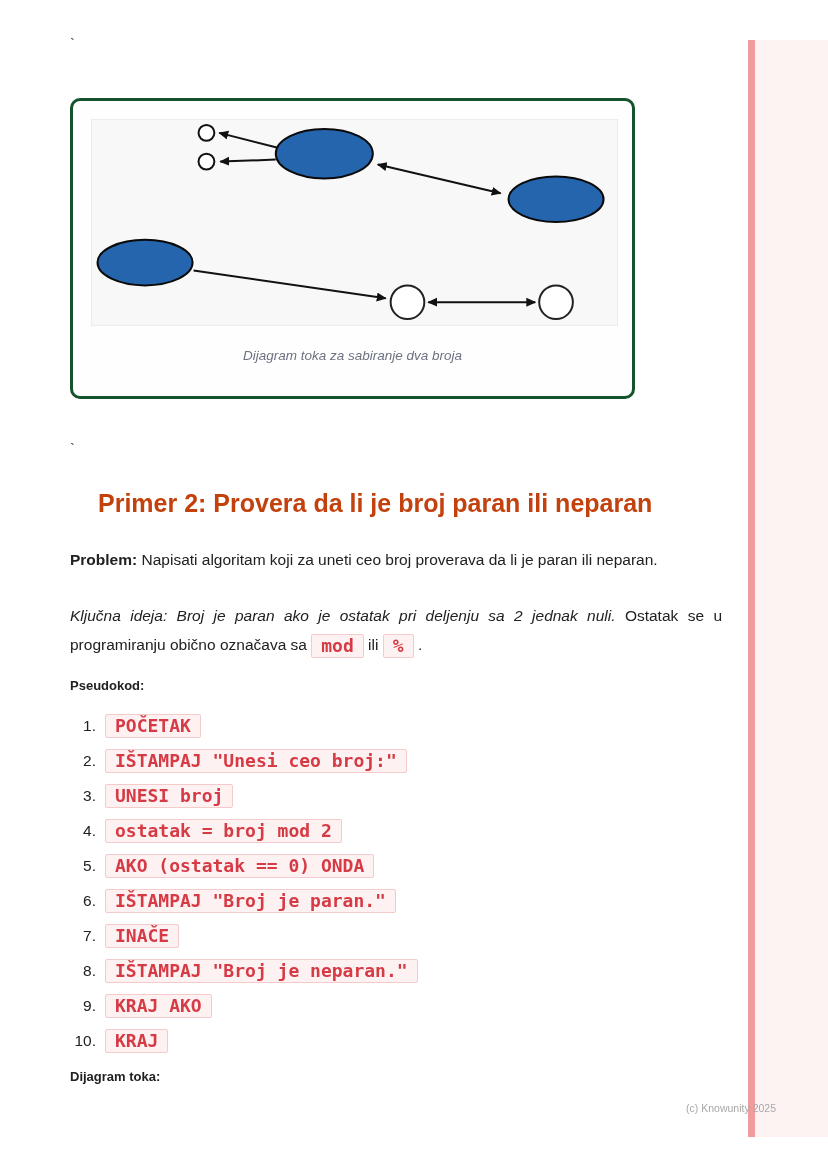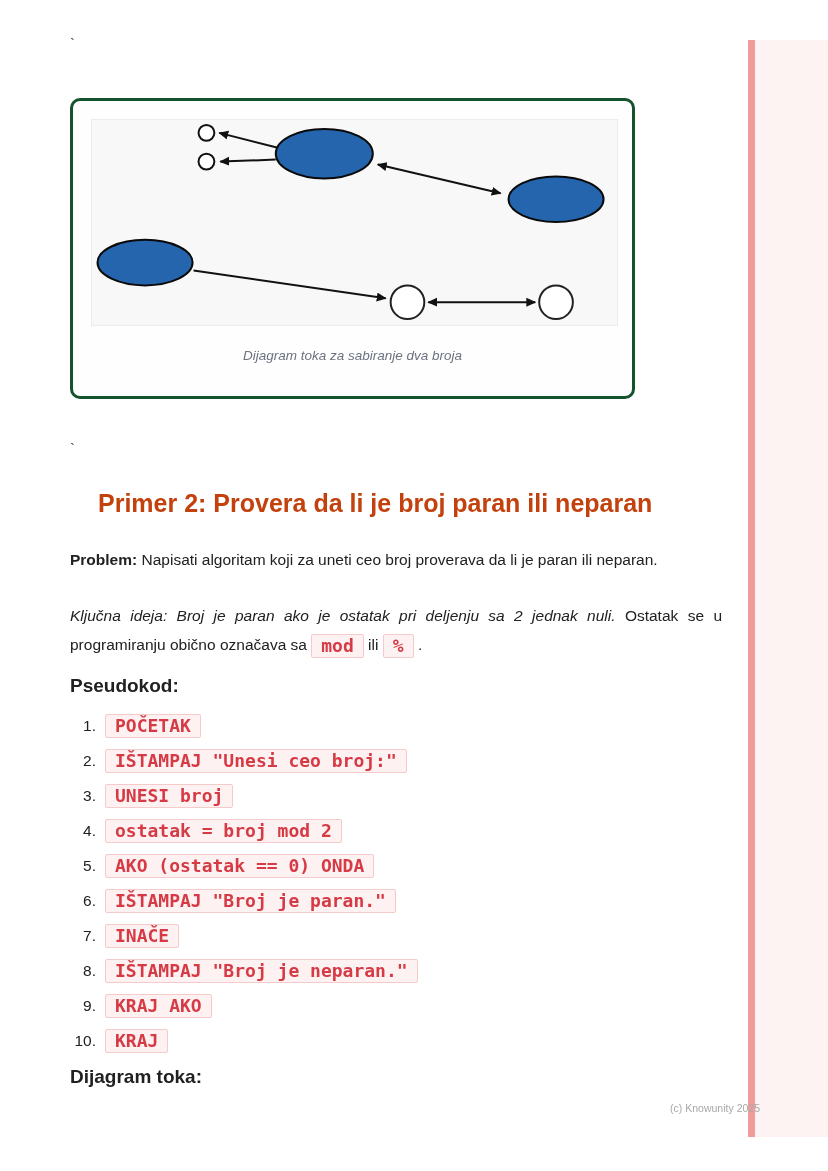--- a/index.html
+++ b/index.html
@@ -16,21 +16,21 @@
   .right-strip {
     position: absolute; left: 755px; top: 40px; width: 73px; height: 1097px;
     background: #fdf3f3; z-index: 0;
   }
   .margin-line {
     position: absolute; left: 748px; top: 40px; width: 7px; height: 1097px;
     background: #f09c9c; z-index: 1;
   }
 
   .watermark {
-    position: absolute; top: 1102px; right: 68px; z-index: 2;
+    position: absolute; top: 1102px; right: 52px; z-index: 2;
     font-size: 10.5px; color: #a8a8a8;
   }
 
   .content {
     position: absolute; left: 0; top: 0; width: 828px;
     padding: 34px 106px 0 70px; z-index: 1;
   }
 
   .tick { font-size: 15px; color: #333; height: 20px; line-height: 20px; }
   .tick-mid { margin-top: 40px; }
@@ -88,21 +88,21 @@
     border: 1px solid #f5caca;
     border-radius: 2px;
     padding: 2px 9px 3px 9px;
     line-height: 17px;
     vertical-align: middle;
     white-space: pre;
   }
 
   .bold-label {
     margin-top: 16px;
-    font-size: 19px;
+    font-size: 13px;
     font-weight: 700;
     line-height: 22px;
   }
 
   .pseudo-list { margin-top: 16px; }
   .pseudo-row {
     display: flex;
     align-items: center;
     margin-bottom: 9px;
     height: 26px;

